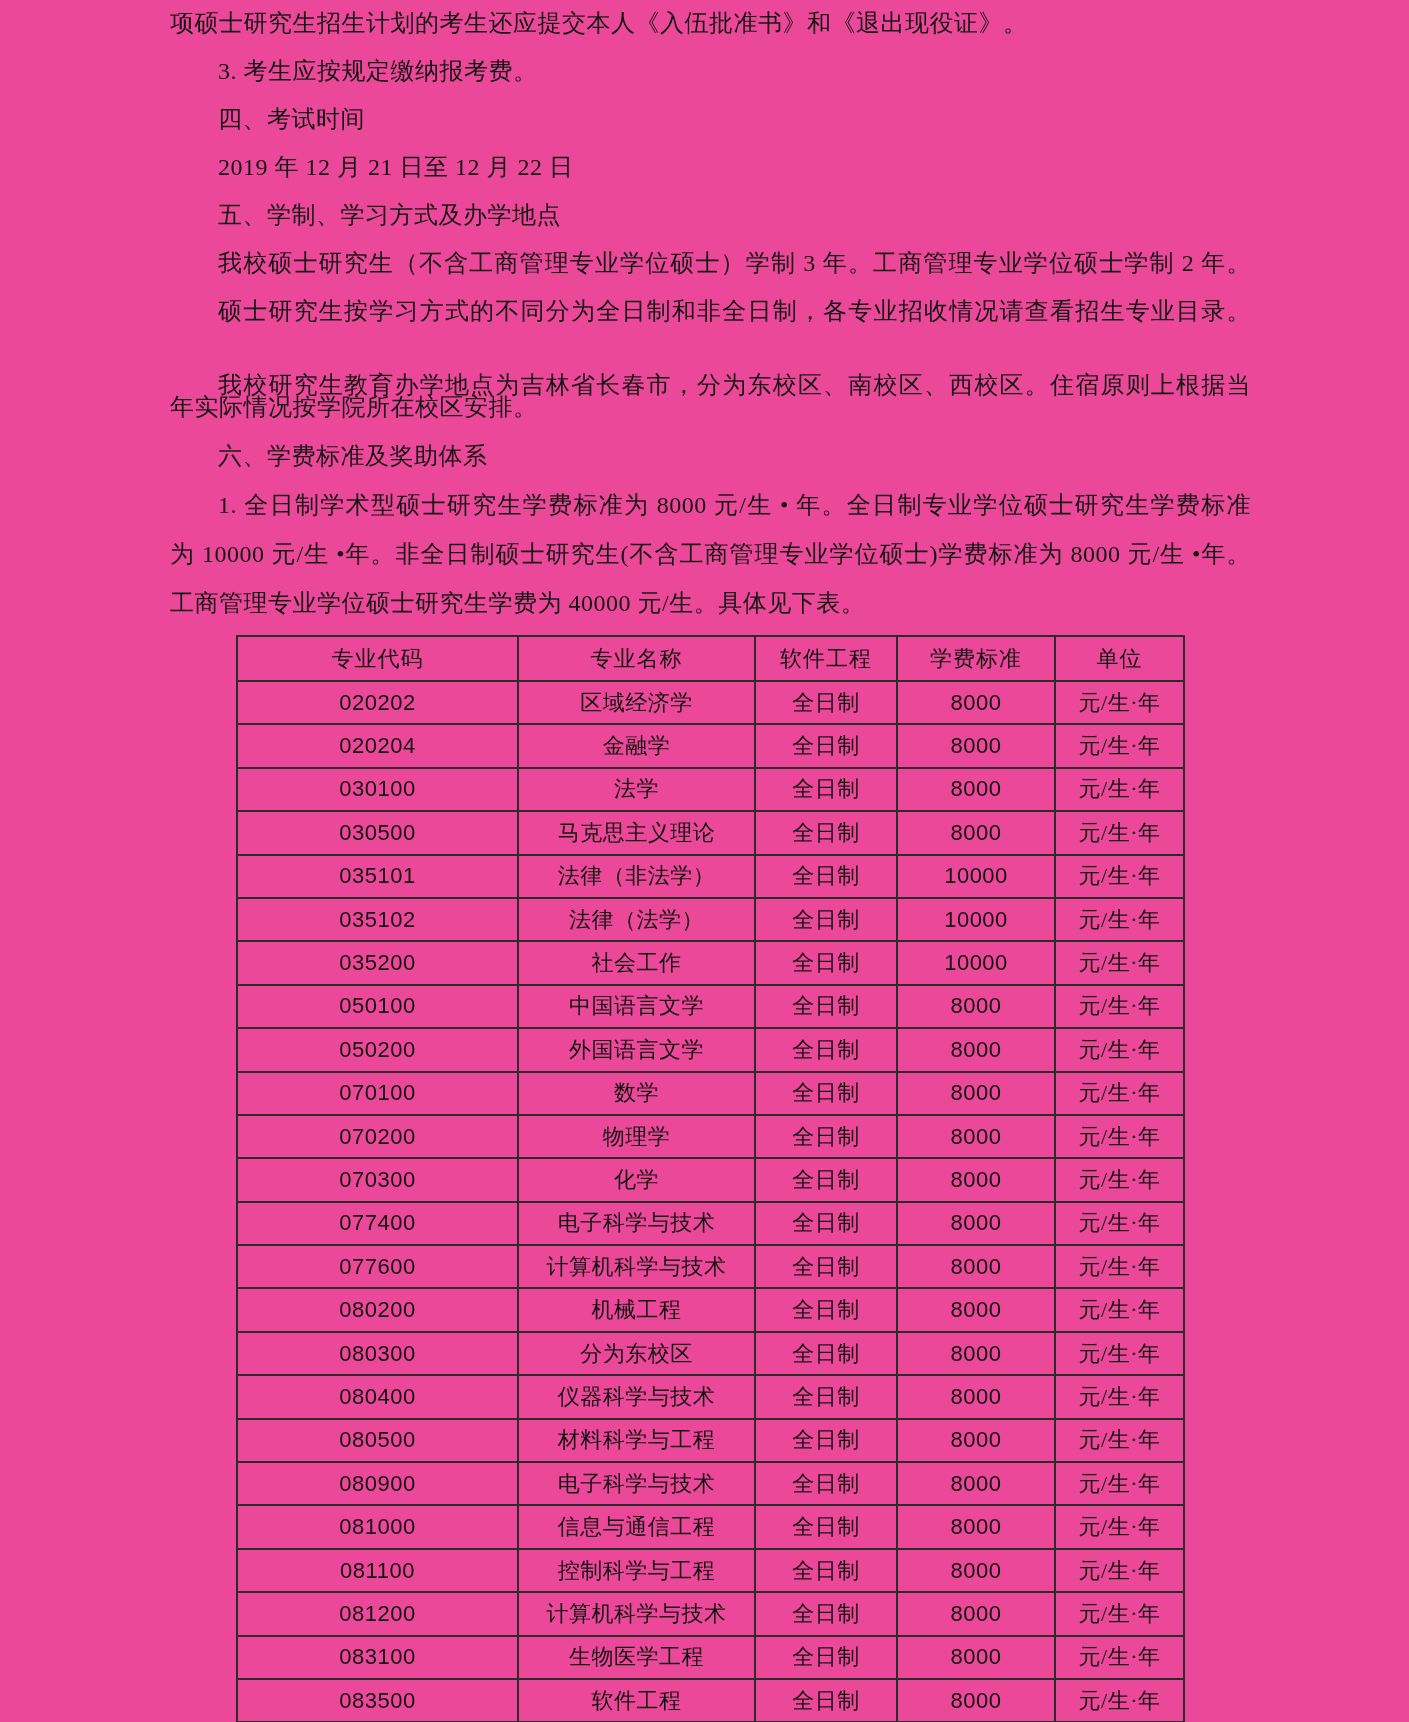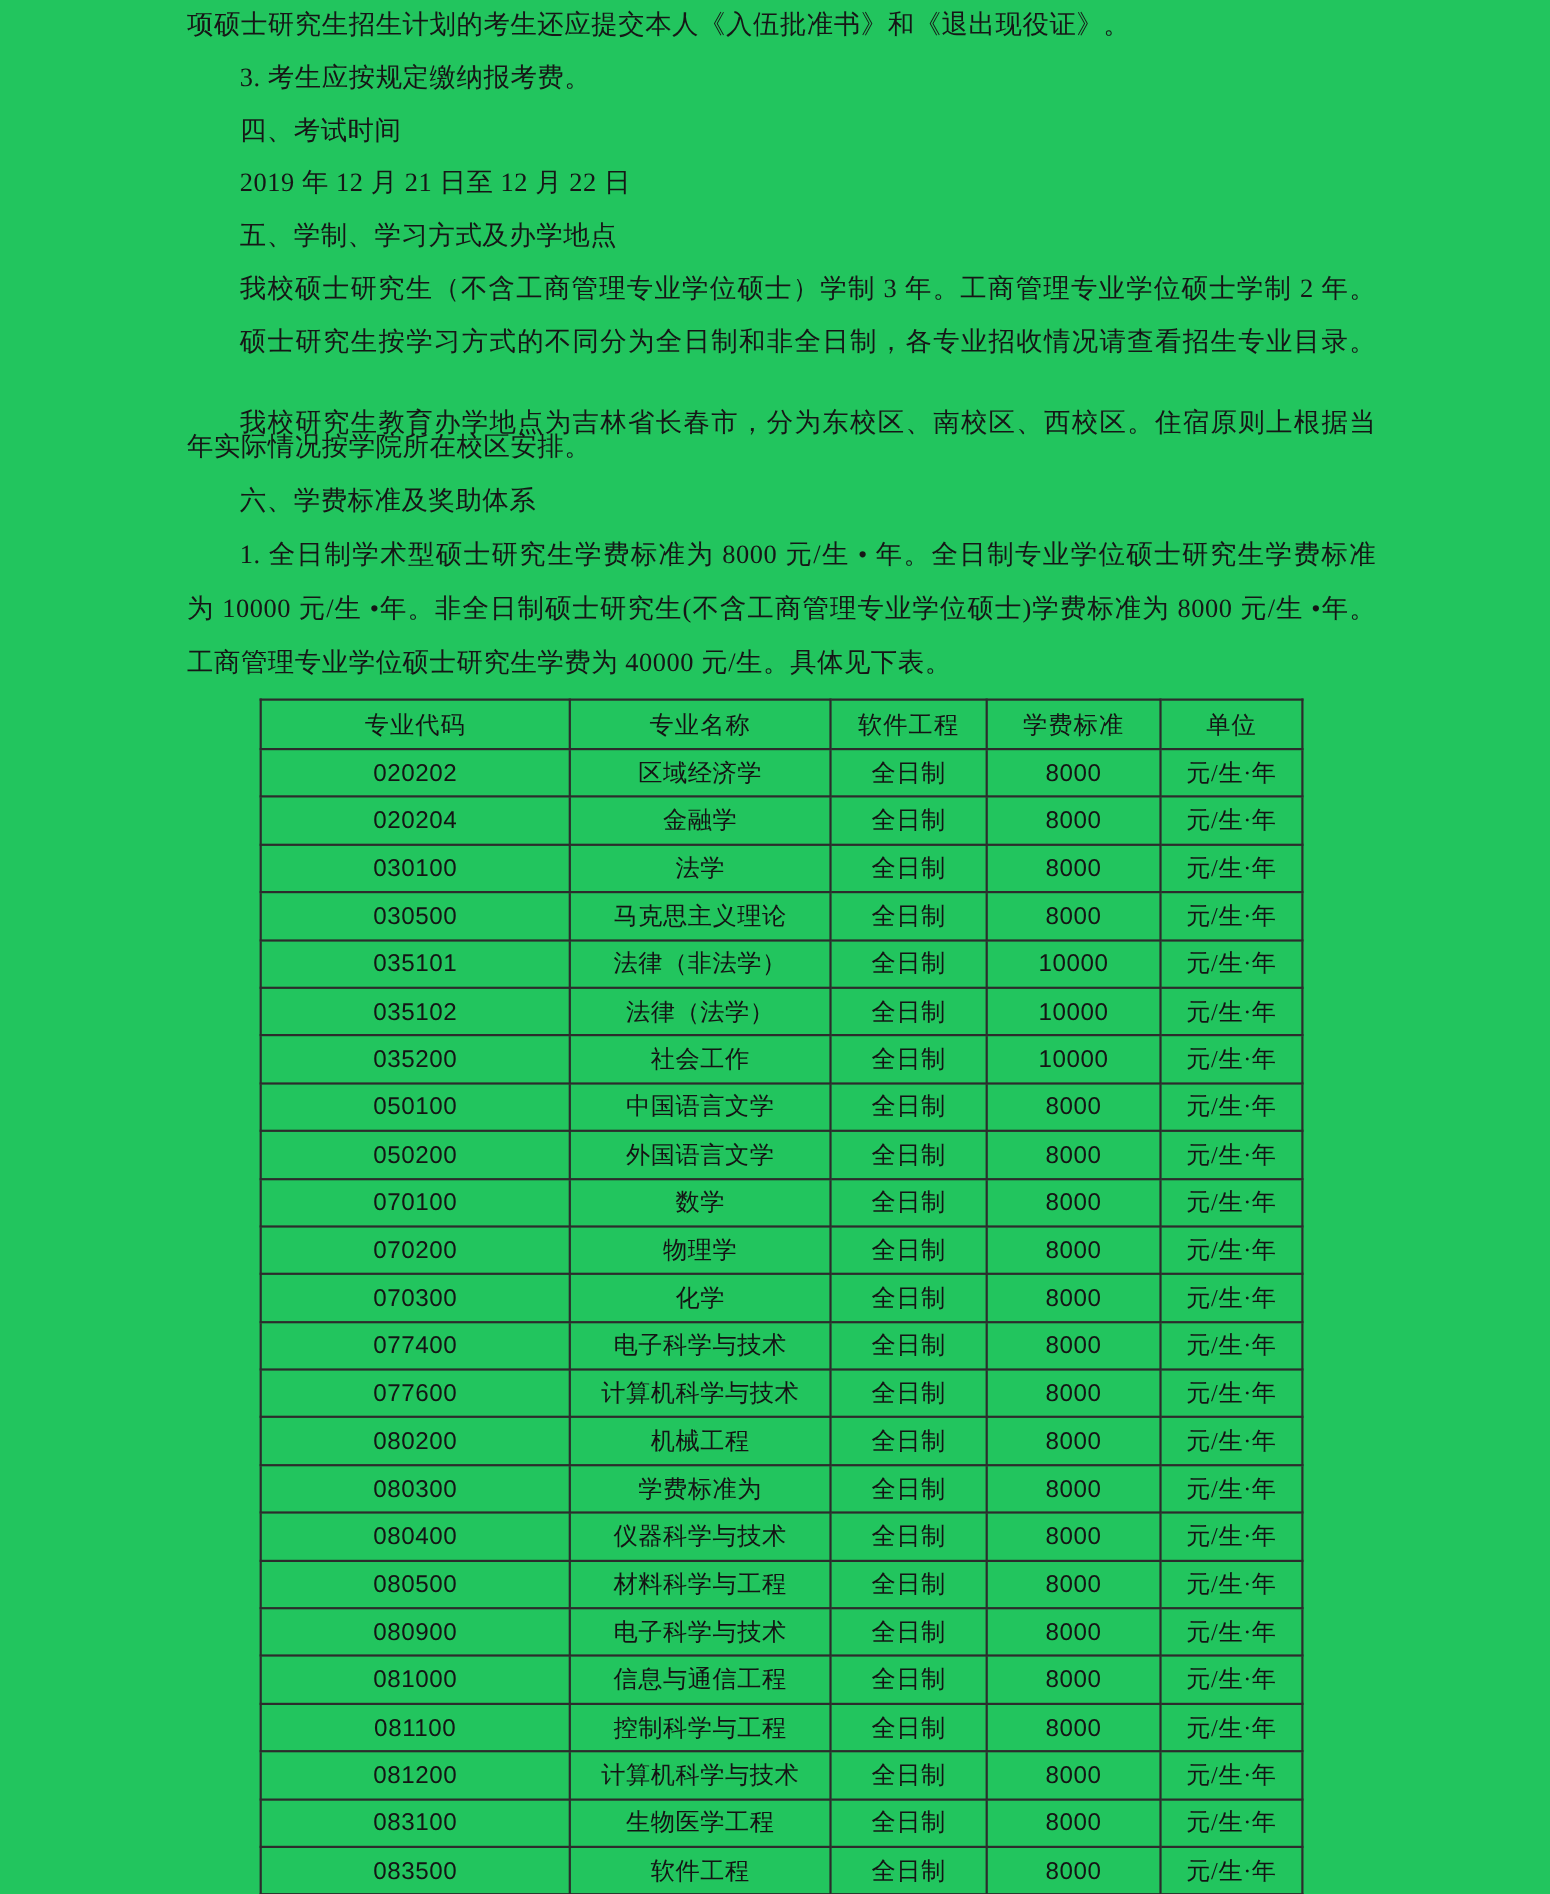--- a/index.html
+++ b/index.html
@@ -1,20 +1,20 @@
 <!DOCTYPE html>
 <html><head>
 <meta charset="utf-8">
 <style>
   html,body{margin:0;padding:0;background:#e8e8e8;}
   .page{
     position:relative;
     width:1409px;
     height:1722px;
-    background:#22c55e;
+    background:#ec4899;
     overflow:hidden;
     font-family:"Liberation Serif","DejaVu Serif",serif;
     color:#161616;
   }
   .bodyline{
     position:absolute;
     font-size:24px;
     line-height:32px;
     white-space:nowrap;
     letter-spacing:0.5px;
@@ -188,21 +188,21 @@
         </tr>
         <tr>
           <td class="num">080200</td>
           <td class="cjk">机械工程</td>
           <td class="cjk">全日制</td>
           <td class="num">8000</td>
           <td class="cjk">元/生·年</td>
         </tr>
         <tr>
           <td class="num">080300</td>
-          <td class="cjk">学费标准为</td>
+          <td class="cjk">分为东校区</td>
           <td class="cjk">全日制</td>
           <td class="num">8000</td>
           <td class="cjk">元/生·年</td>
         </tr>
         <tr>
           <td class="num">080400</td>
           <td class="cjk">仪器科学与技术</td>
           <td class="cjk">全日制</td>
           <td class="num">8000</td>
           <td class="cjk">元/生·年</td>

